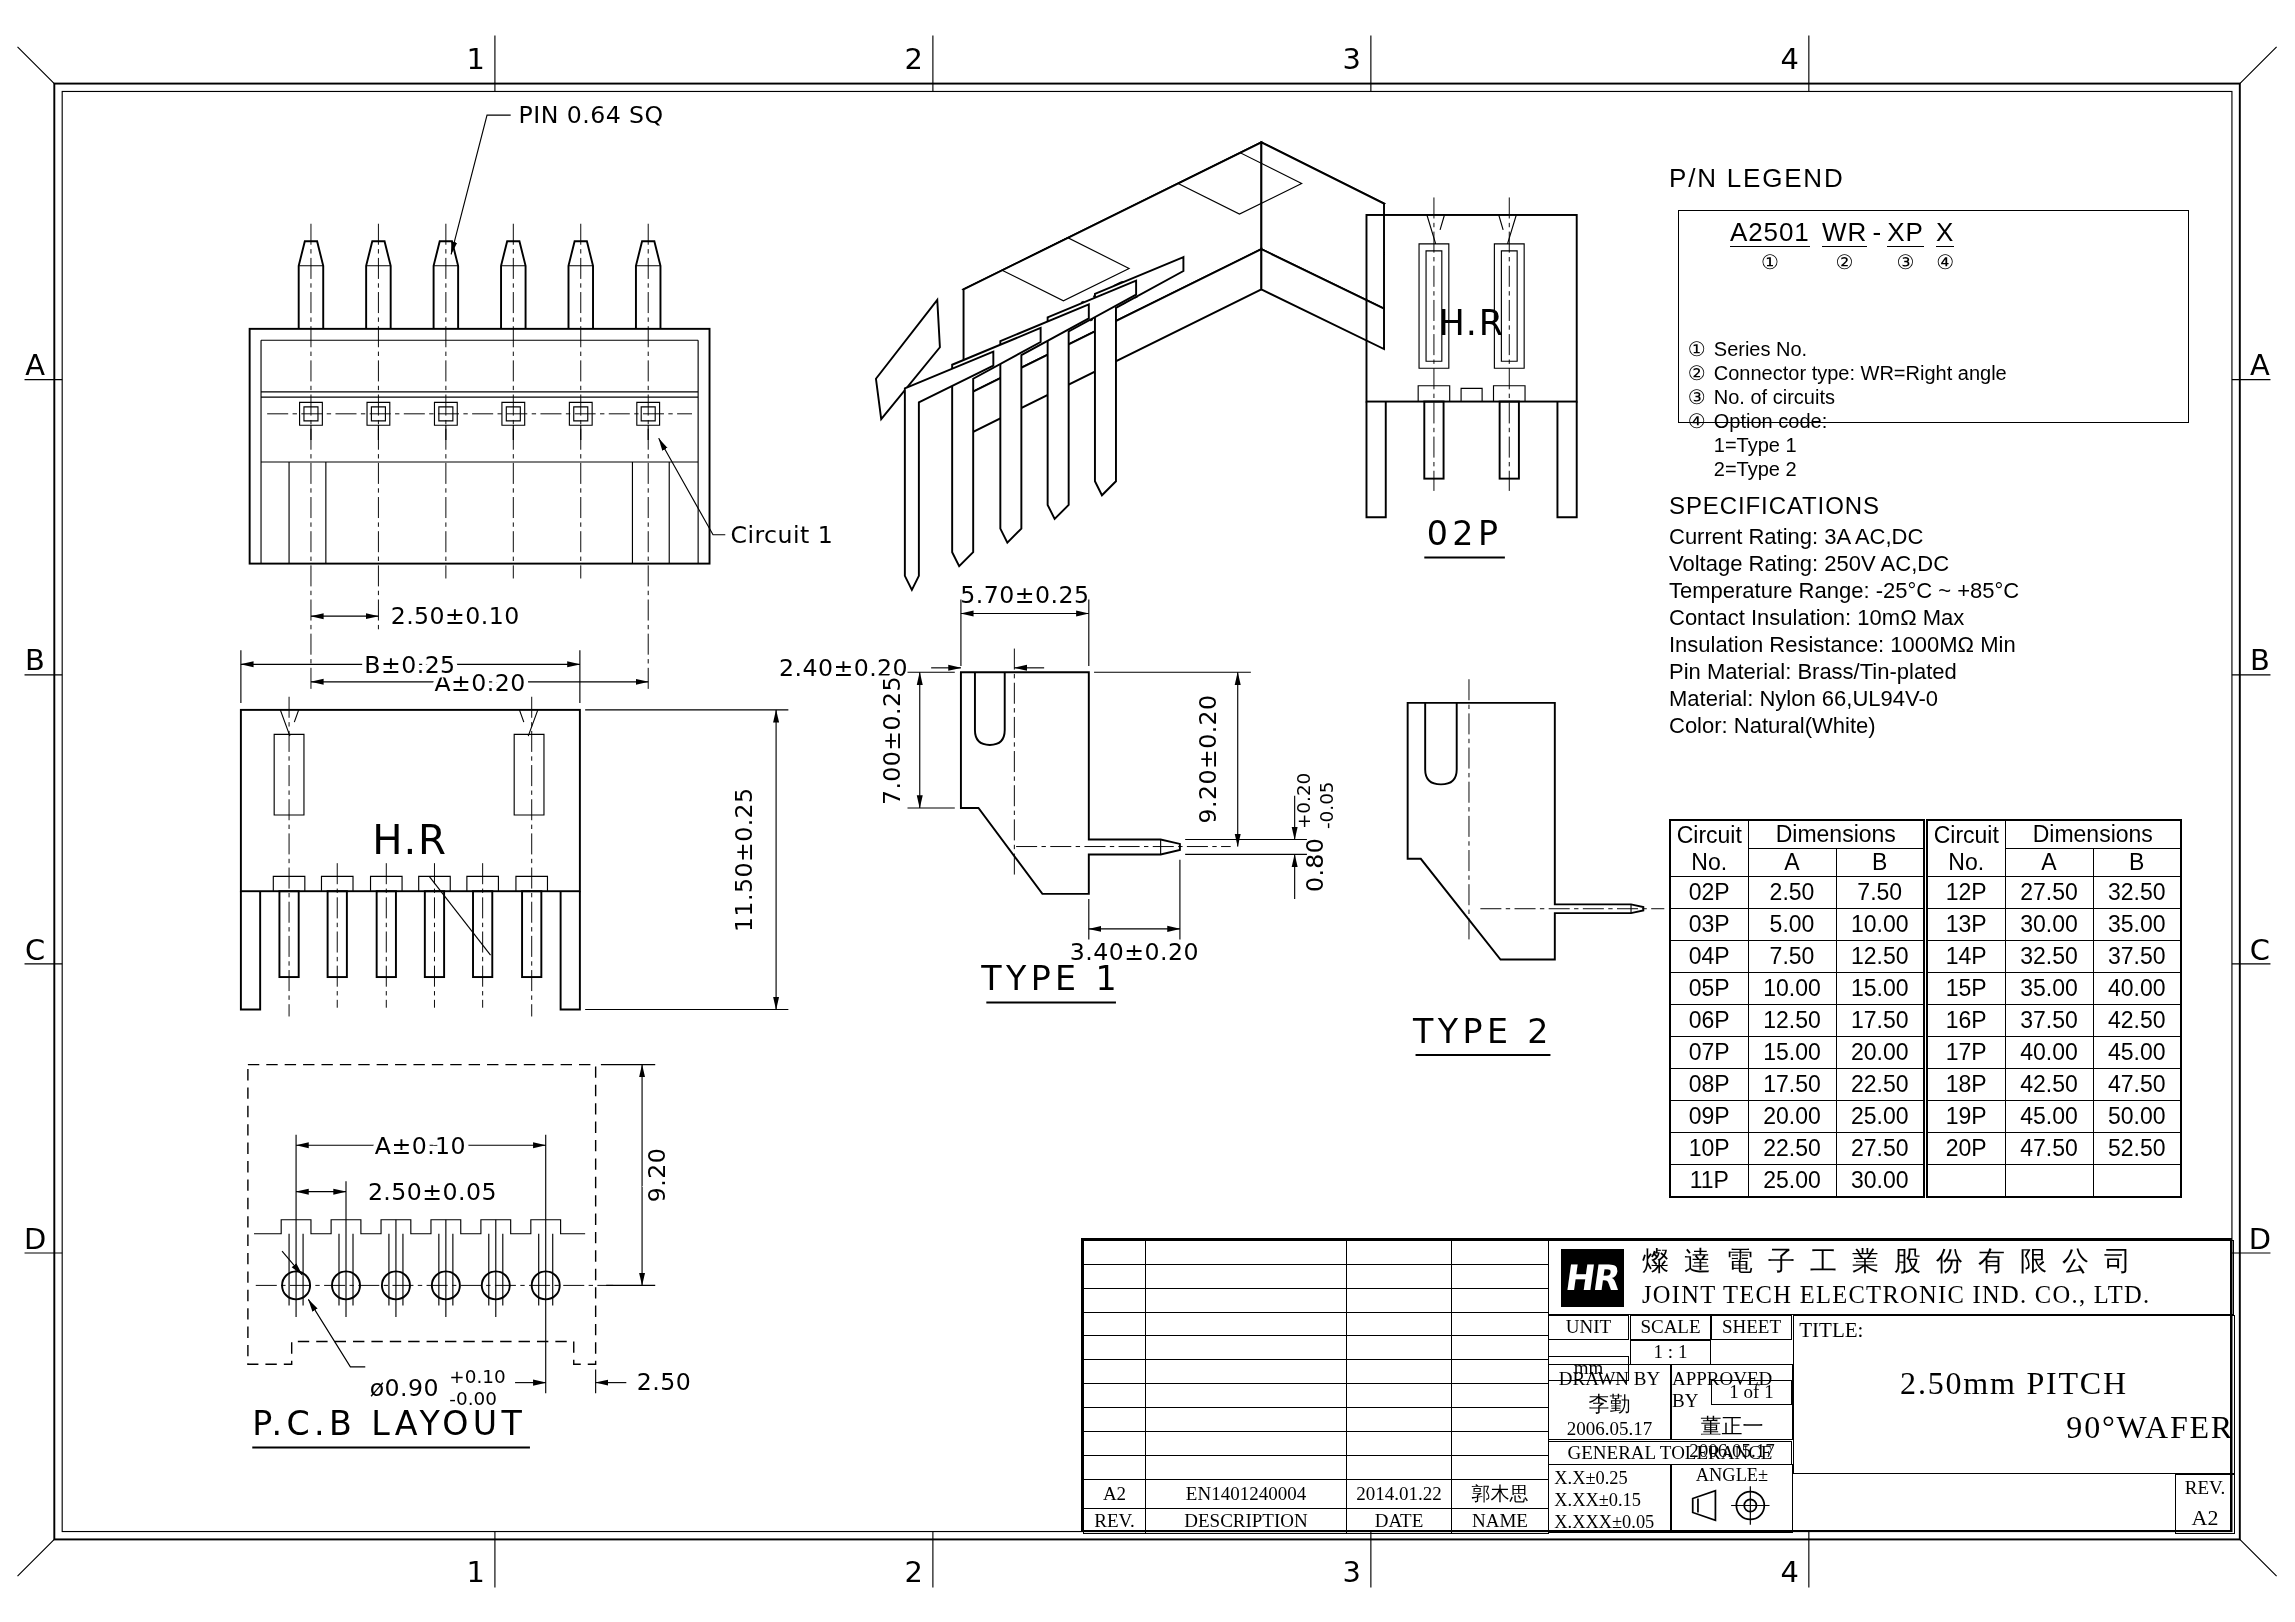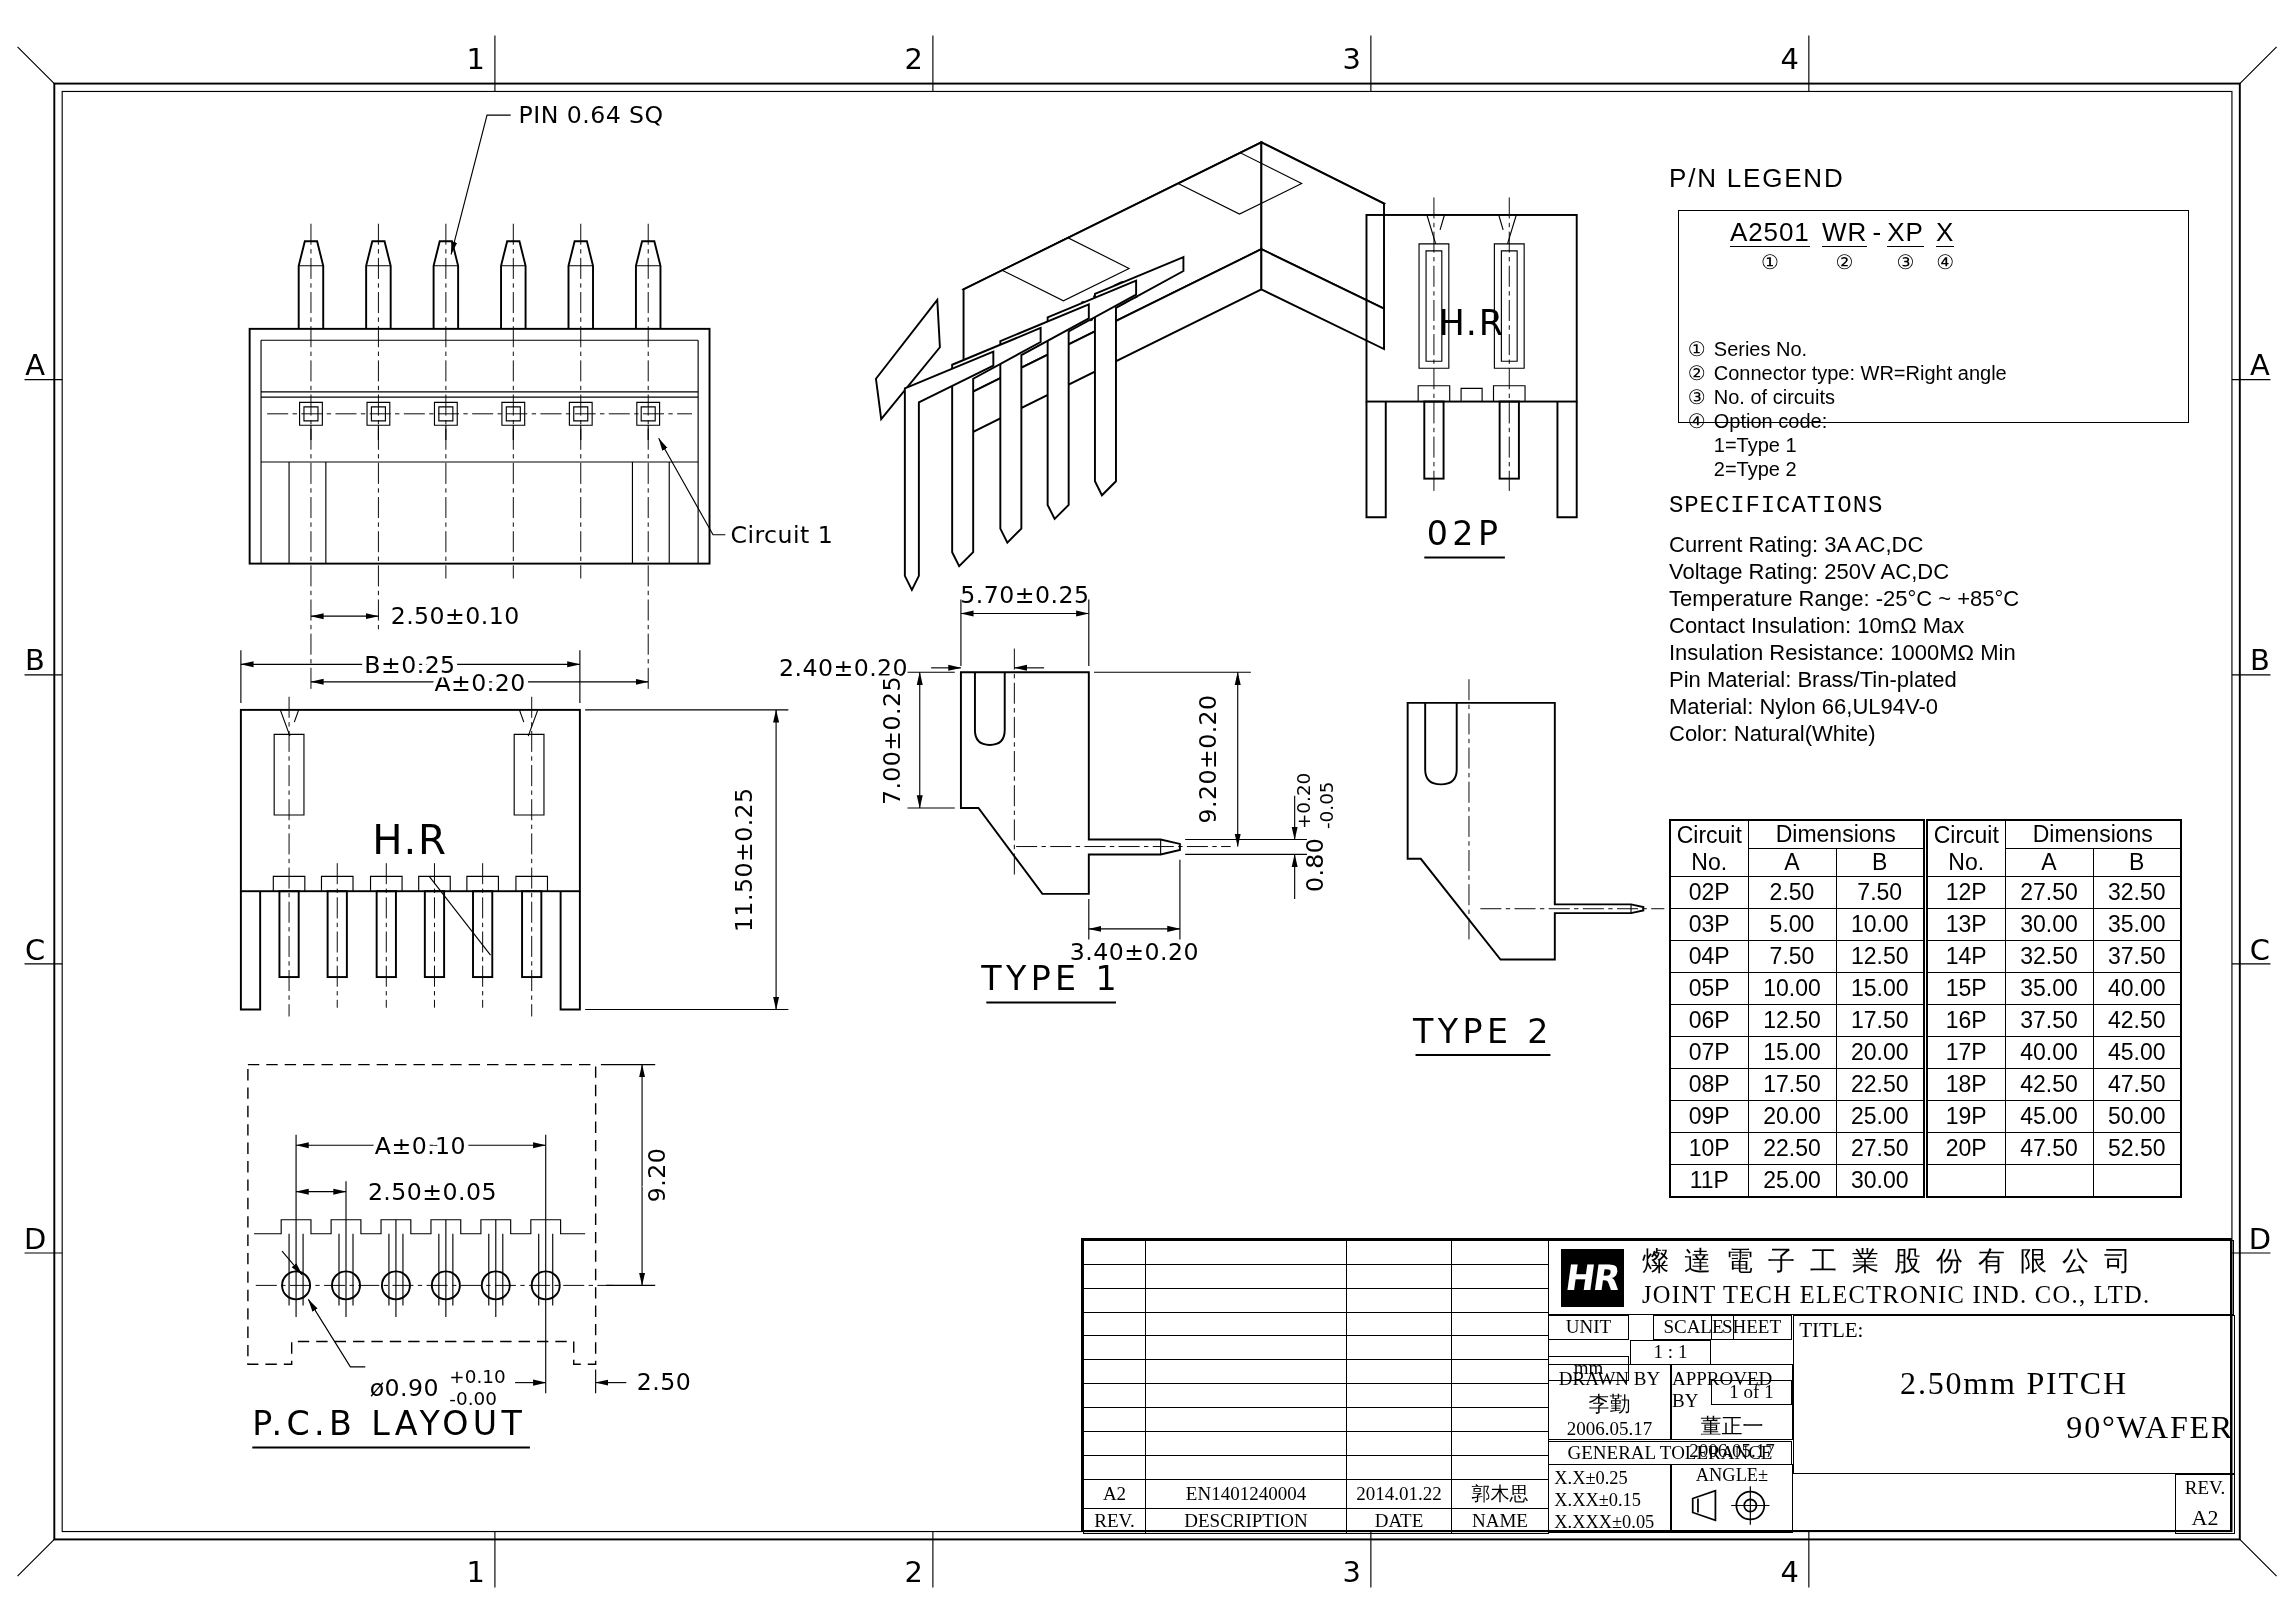--- a/index.html
+++ b/index.html
@@ -27,21 +27,21 @@
   .pn-row{position:absolute;left:51px;top:7px;display:flex;align-items:flex-start;gap:12.3px;}
   .pseg{display:flex;flex-direction:column;align-items:center;}
   .pt{font-size:26px;letter-spacing:0.9px;line-height:28px;}
   .u{border-bottom:1.8px solid #000;}
   .pm{font-size:20px;margin-top:2.6px;}
   .pitems{position:absolute;left:8.8px;top:84px;font-size:20px;line-height:24px;margin-top:42px;}
   .pitem span.pin-num{display:inline-block;width:26px;}
   .pitem.ind{padding-left:26px;}
   
   .specs{left:1669px;top:492px;width:578px;}
-  .sp-title{font-size:24px;letter-spacing:0.9px;margin-bottom:12px;font-family:Liberation Mono, monospace;}
+  .sp-title{font-size:24px;letter-spacing:0.9px;margin-bottom:3px;}
   .sp-line{font-size:22px;line-height:27px;white-space:nowrap;}
   
   table.ct{position:absolute;border-collapse:collapse;table-layout:fixed;background:#fff;
            font-size:23px;text-align:center;}
   table.ct td{border:1.8px solid #000;height:31px;padding:0;overflow:hidden;}
   table.ct{border:2.6px solid #000;}
   .ct-l{left:1669px;top:819px;width:253px;}
   .ct-r{left:1926px;top:819px;width:253px;}
   .hdr2{line-height:27px;}
   
@@ -53,21 +53,21 @@
   table.rev td{border:1.8px solid #000;height:21px;padding:0;overflow:hidden;white-space:nowrap;}
   .company{left:465px;top:0;width:686px;height:75px;}
   .logo{position:absolute;left:12.3px;top:8px;width:63px;height:58px;background:#000;color:#fff;
         display:flex;align-items:center;justify-content:center;border:none;}
   .logo span{font-family:"DejaVu Sans",sans-serif;font-weight:bold;font-size:35px;
              transform:skewX(-8deg);letter-spacing:-1.8px;}
   .ccn{position:absolute;left:93px;top:1.8px;font-size:27px;letter-spacing:15px;white-space:nowrap;}
   .cen{position:absolute;left:93px;top:40px;font-size:24.5px;letter-spacing:1.3px;white-space:nowrap;}
   .cell{display:flex;align-items:center;justify-content:center;font-size:19px;}
   .uss-l0{left:465px;top:75px;width:81px;height:24.5px;}
-  .uss-l1{left:570px;top:75px;width:81px;height:24.5px;}
+  .uss-l1{left:547px;top:75px;width:81px;height:24.5px;}
   .uss-l2{left:628px;top:75px;width:81px;height:24.5px;}
   .uss-v0{left:465px;top:100px;width:81px;height:24.5px;margin-top:16px;}
   .uss-v1{left:547px;top:100px;width:81px;height:24.5px;}
   .uss-v2{left:628px;top:100px;width:81px;height:24.5px;margin-top:40px;}
   .da-col{display:flex;flex-direction:column;align-items:center;justify-content:space-between;
           padding:2.6px 0;font-size:19px;}
   .da0{left:465px;top:124px;width:123px;height:76px;}
   .da1{left:588px;top:124px;width:122px;height:76px;}
   .cjk{font-family:"DejaVu Sans",sans-serif;font-size:21px;}
   .gtol{left:465px;top:201px;width:244px;height:24px;}

